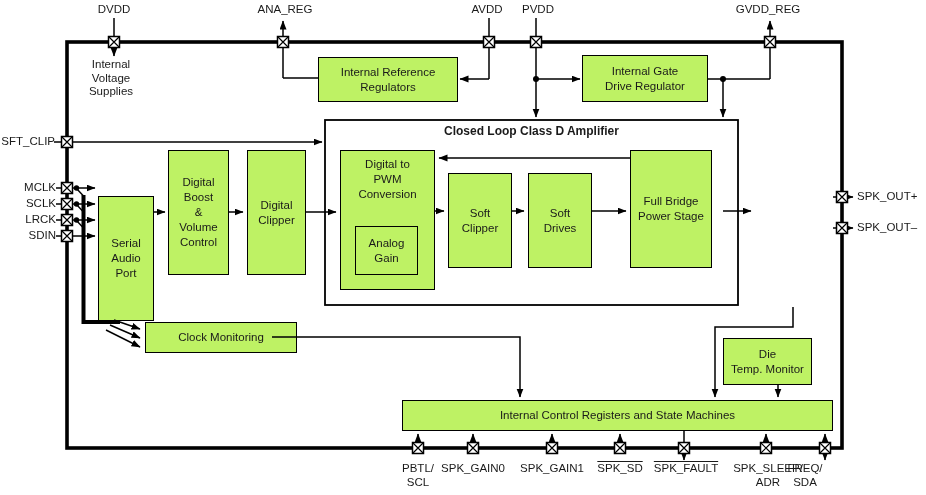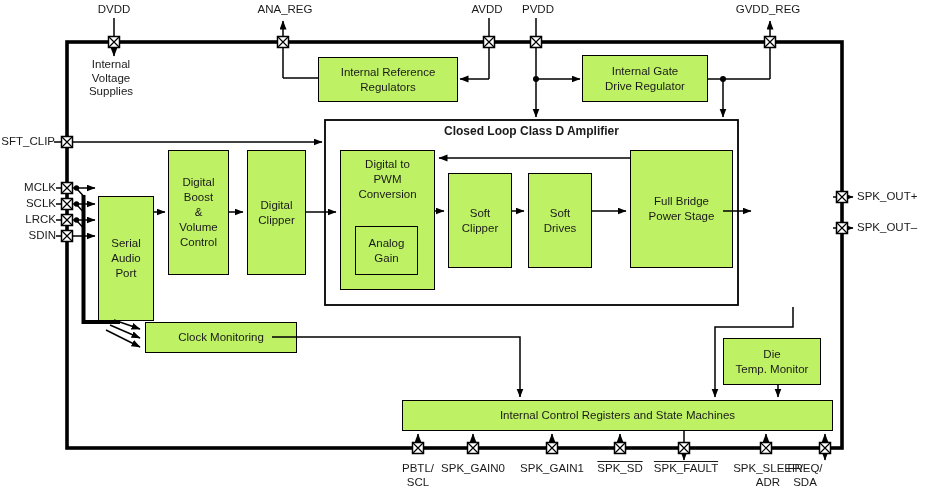--- a/index.html
+++ b/index.html
@@ -50,27 +50,27 @@
 
   <div class="box" style="left:355px;top:226px;width:63px;height:49px;">Analog
 Gain</div>
 
   <div class="box" style="left:448px;top:173px;width:64px;height:95px;">Soft
 Clipper</div>
 
   <div class="box" style="left:528px;top:173px;width:64px;height:95px;">Soft
 Drives</div>
 
-  <div class="box" style="left:630px;top:150px;width:103px;height:118px;">Full Bridge
+  <div class="box" style="left:630px;top:150px;width:82px;height:118px;">Full Bridge
 Power Stage</div>
 
 
   <div class="box" style="left:145px;top:322px;width:152px;height:31px;">Clock Monitoring</div>
 
-  <div class="box" style="left:723px;top:338px;width:98px;height:47px;">Die
+  <div class="box" style="left:723px;top:338px;width:89px;height:47px;">Die
 Temp. Monitor</div>
 
   <div class="box" style="left:402px;top:400px;width:431px;height:31px;">Internal Control Registers and State Machines</div>
 
   <div class="lbl" style="left:114px;top:3px;">DVDD</div>
   <div class="lbl" style="left:285px;top:3px;">ANA_REG</div>
   <div class="lbl" style="left:487px;top:3px;">AVDD</div>
   <div class="lbl" style="left:538px;top:3px;">PVDD</div>
   <div class="lbl" style="left:768px;top:3px;">GVDD_REG</div>
 

